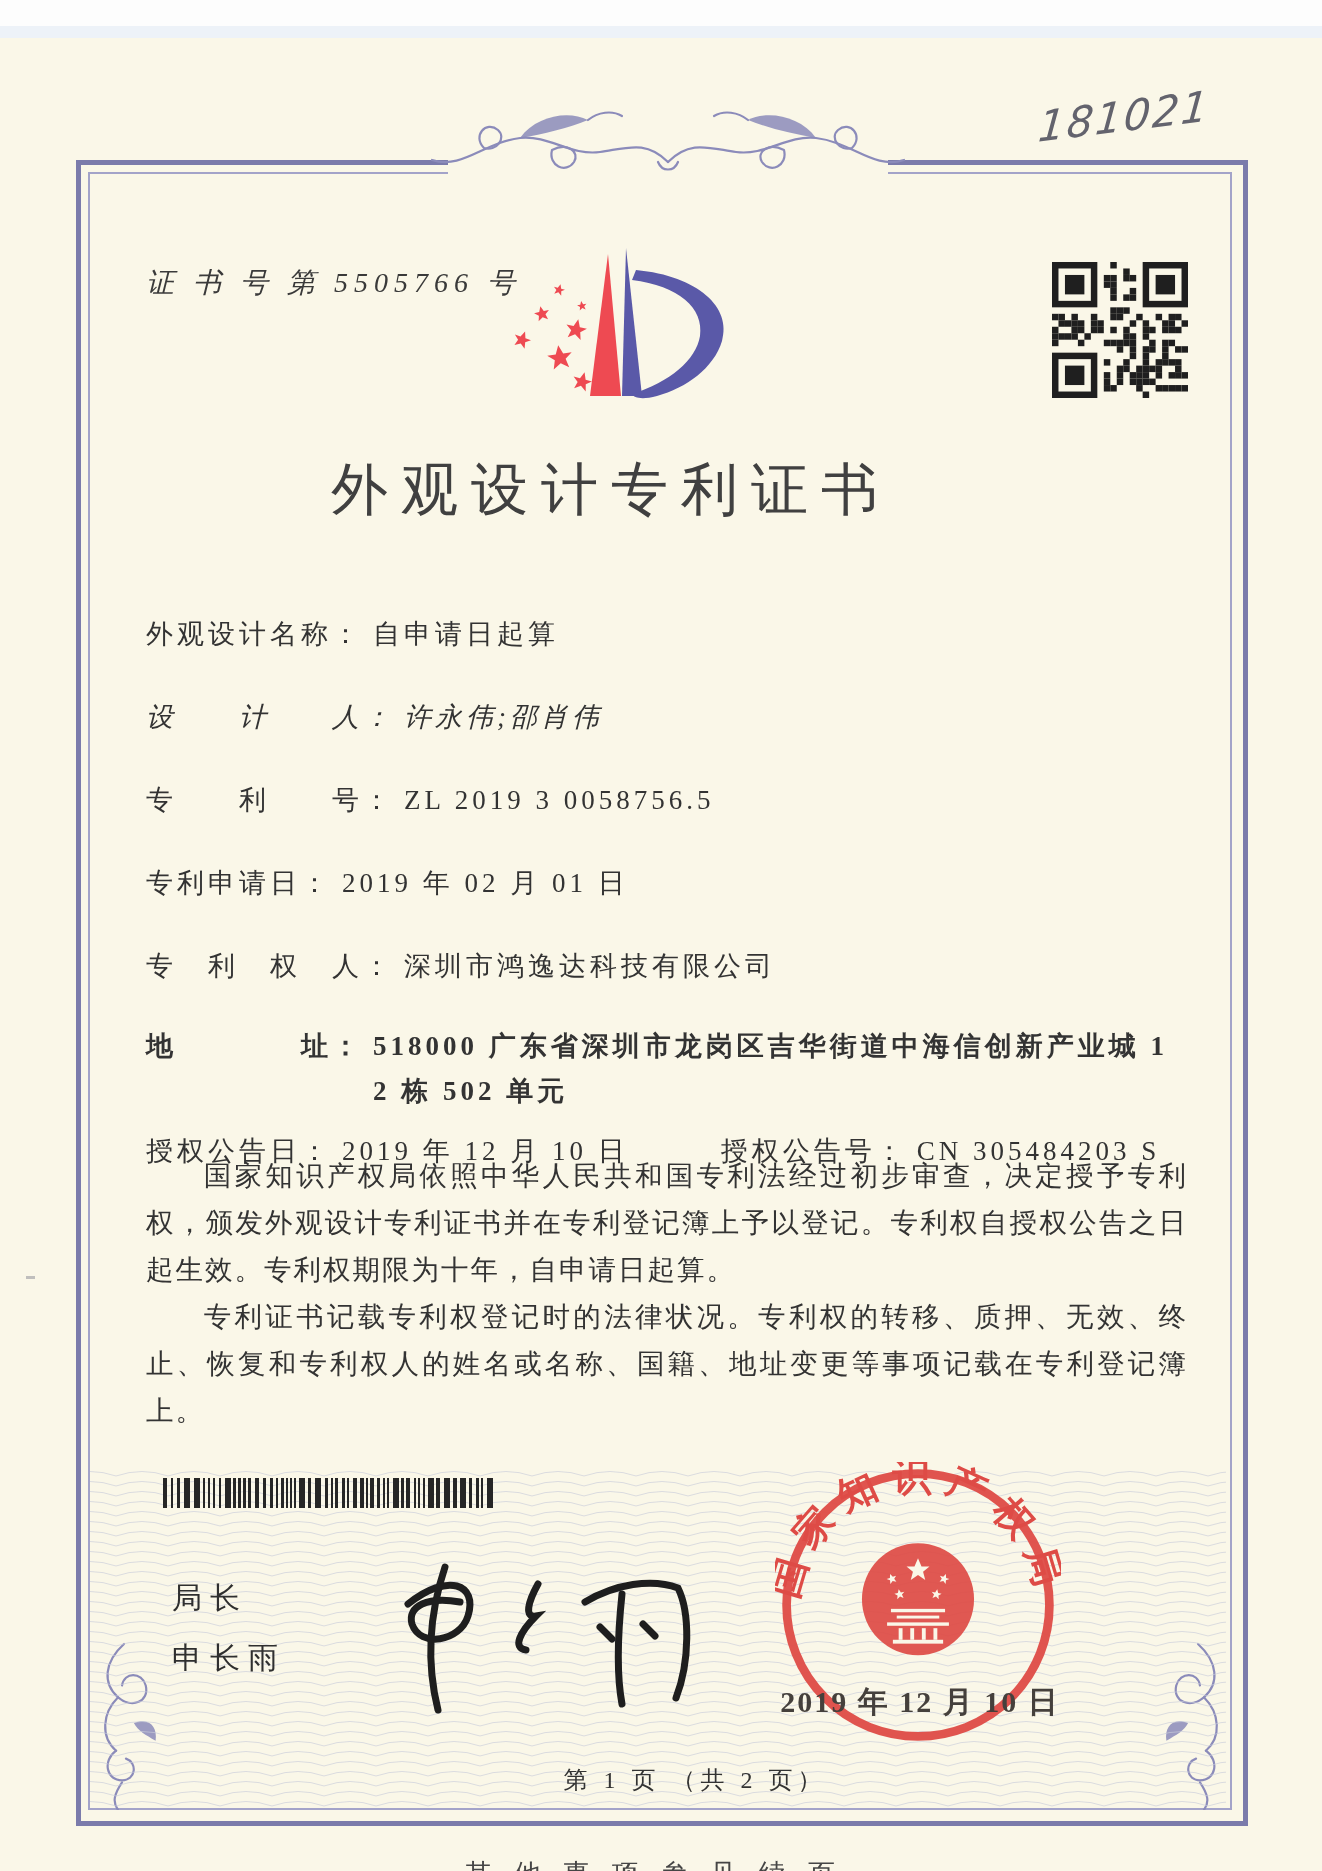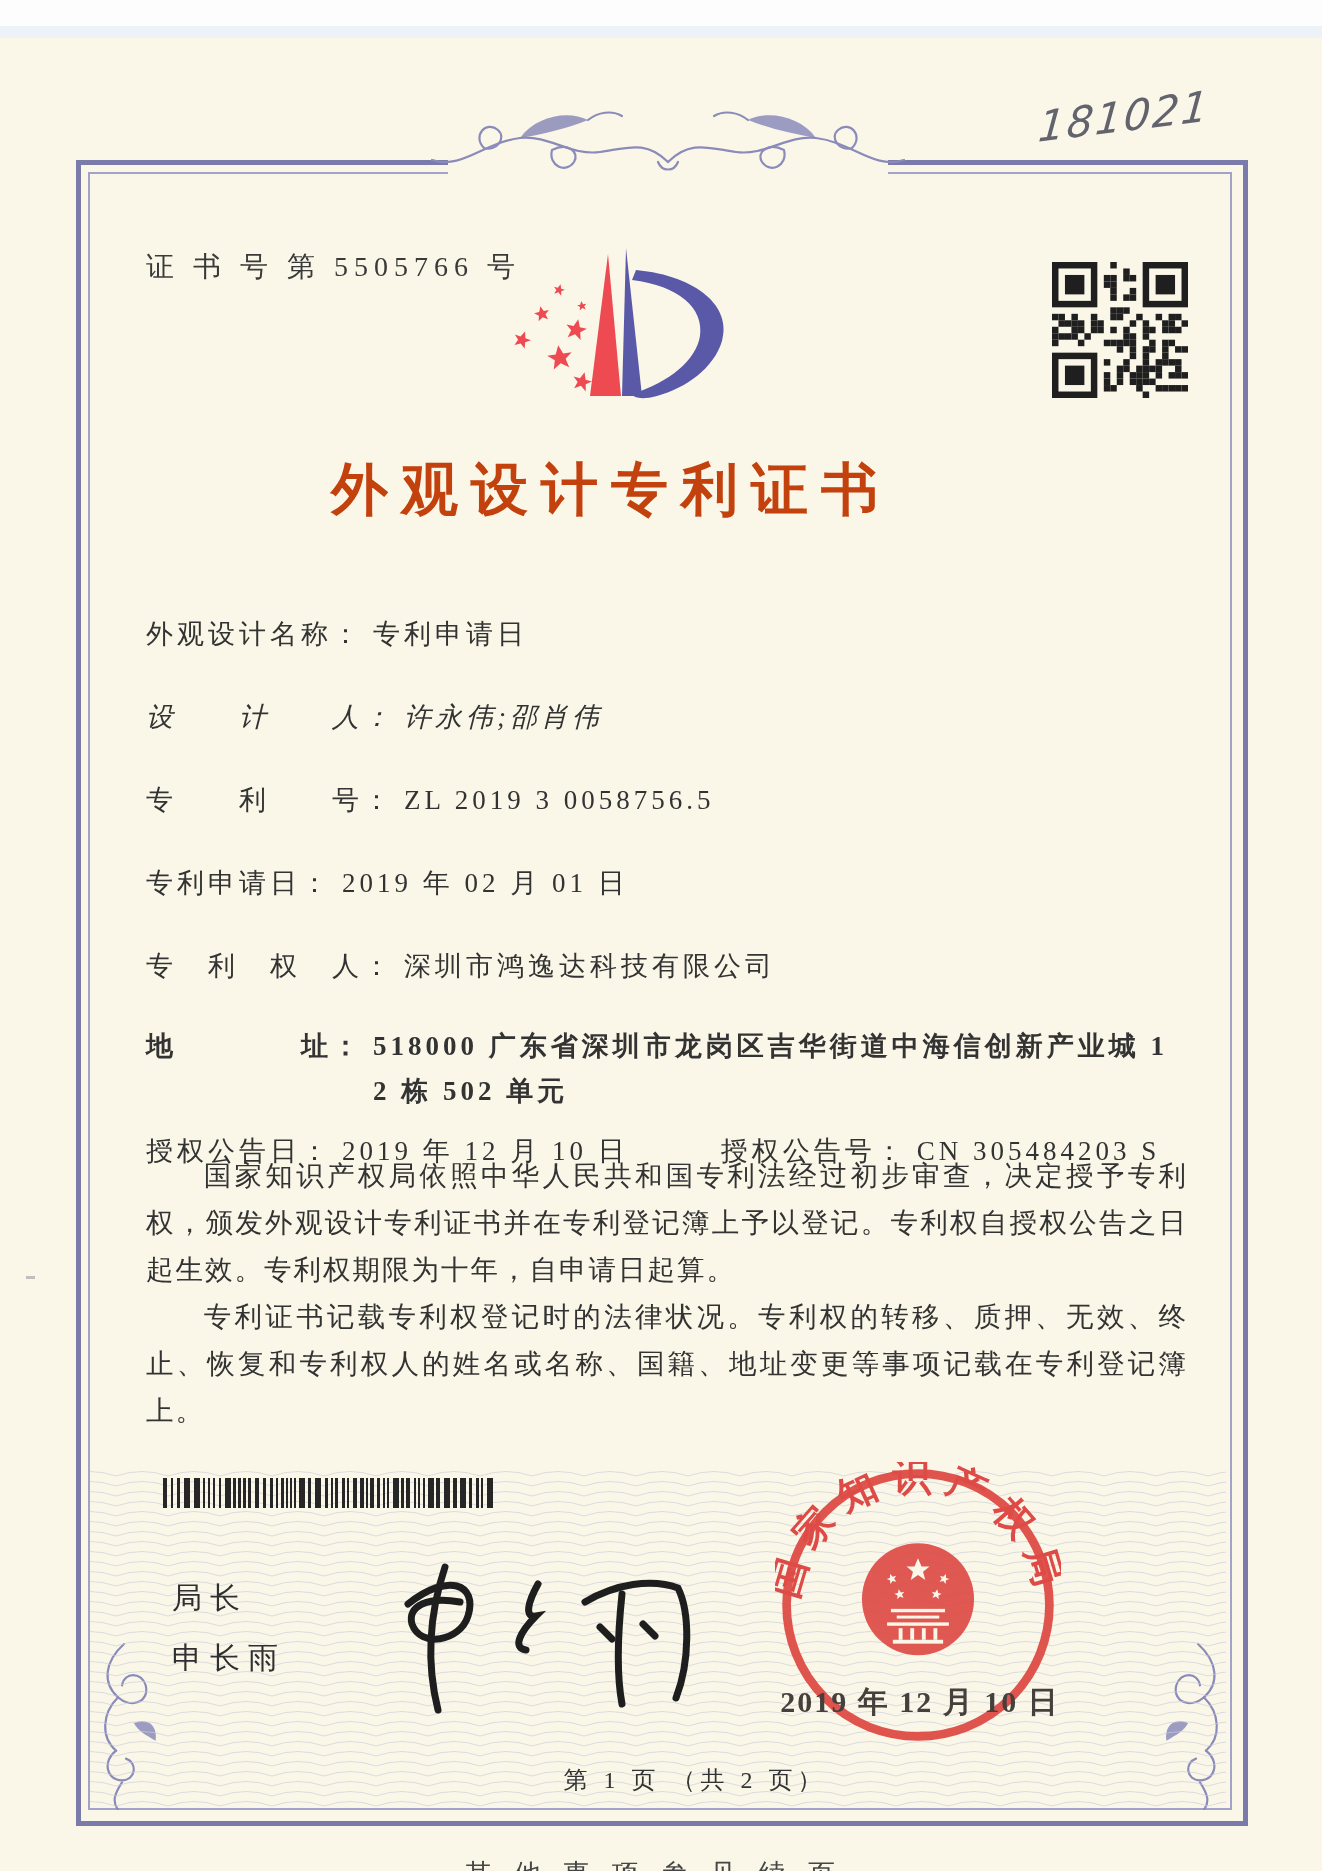--- a/index.html
+++ b/index.html
@@ -4,26 +4,26 @@
 <style>
   html,body{margin:0;padding:0;background:#ffffff;}
   .page{position:relative;width:1322px;height:1871px;background:#faf7e8;overflow:hidden;
         font-family:"Liberation Serif","DejaVu Serif",serif;color:#333;}
   .abs{position:absolute;}
   .scan-top{left:0;top:0;width:1322px;height:26px;background:#fdfdfd;}
   .scan-top2{left:0;top:26px;width:1322px;height:12px;background:#edf2f8;}
   .frame-outer{left:76px;top:160px;width:1162px;height:1656px;border:5px solid #7b7bab;}
   .frame-inner{left:88px;top:172px;width:1140px;height:1634px;border:2px solid #a3a3c9;}
   .ornament-patch{left:448px;top:148px;width:440px;height:44px;background:#faf7e8;}
-  .cert-no{left:146px;top:248px;font-size:28px;letter-spacing:6px;color:#3a3a3a;}
+  .cert-no{left:146px;top:264px;font-size:28px;letter-spacing:6px;color:#3a3a3a;font-style:italic;}
   .handwritten{left:1038px;top:92px;font-size:42px;color:#63636d;
                font-family:"DejaVu Sans",sans-serif;font-style:italic;
                transform:rotate(-7deg) skewX(-12deg);letter-spacing:2px;}
-  .doc-title{left:0;top:452px;width:1222px;text-align:center;font-size:57px;font-weight:700;
-             letter-spacing:13px;color:#c2410c;}
+  .doc-title{left:0;top:452px;width:1222px;text-align:center;font-size:57px;font-weight:400;
+             letter-spacing:13px;color:#404040;}
   .frow{left:146px;font-size:27px;letter-spacing:4px;color:#333;white-space:nowrap;}
   .fval{margin-left:10px;}
   .grant2{margin-left:92px;}
   .paras{left:146px;top:1152px;width:1042px;font-size:27.5px;line-height:47px;
          letter-spacing:2px;text-align:justify;color:#333;}
   .paras p{margin:0;text-indent:2.1em;}
   .bureau{left:172px;font-size:30px;letter-spacing:8px;color:#2f2f2f;}
   .page-info{left:0;top:1764px;width:1322px;text-align:center;font-size:24px;
              letter-spacing:5px;color:#333;padding-left:34px;}
   .clipped-note{left:431px;top:1856px;width:460px;height:15px;overflow:hidden;
@@ -266,21 +266,21 @@
     </g>
     <g fill="#5a59a8">
       <path d="M164,2 L180,150 L160,150 Z"></path>
       <path d="M174,24 C237,30 270,62 260,95 C252,122 224,142 195,150 C180,154 172,152 170,148 C208,136 234,114 238,90 C242,62 217,40 170,34 Z"></path>
     </g>
   </svg>
 
   <div class="abs doc-title">外观设计专利证书</div>
 
   <div class="abs frow" style="top:616px;">
-    <span>外观设计名称：</span><span class="fval">专利申请日</span>
+    <span>外观设计名称：</span><span class="fval">自申请日起算</span>
   </div>
   <div class="abs frow" style="top:699px;font-style:italic;">
     <span>设　　计　　人：</span><span class="fval">许永伟;邵肖伟</span>
   </div>
   <div class="abs frow" style="top:782px;">
     <span>专　　利　　号：</span><span class="fval">ZL 2019 3 0058756.5</span>
   </div>
   <div class="abs frow" style="top:865px;">
     <span>专利申请日：</span><span class="fval">2019 年 02 月 01 日</span>
   </div>

